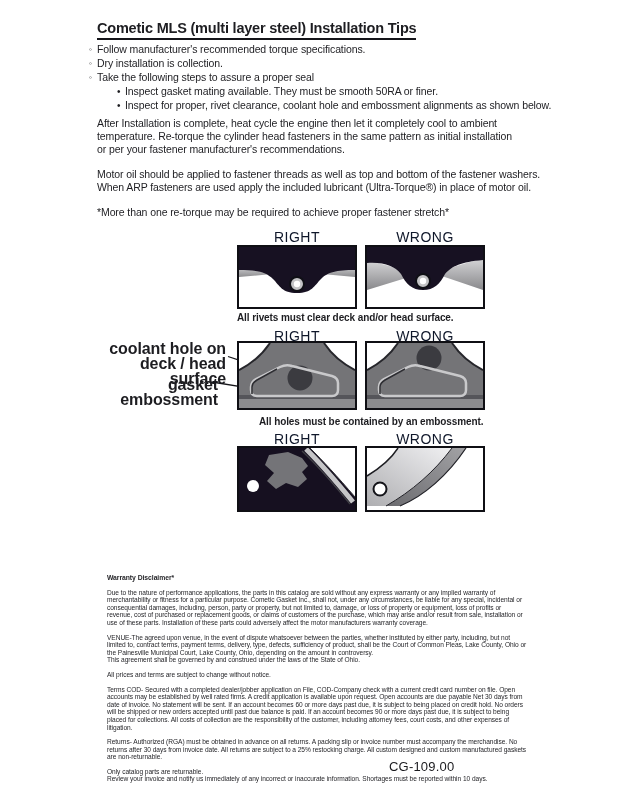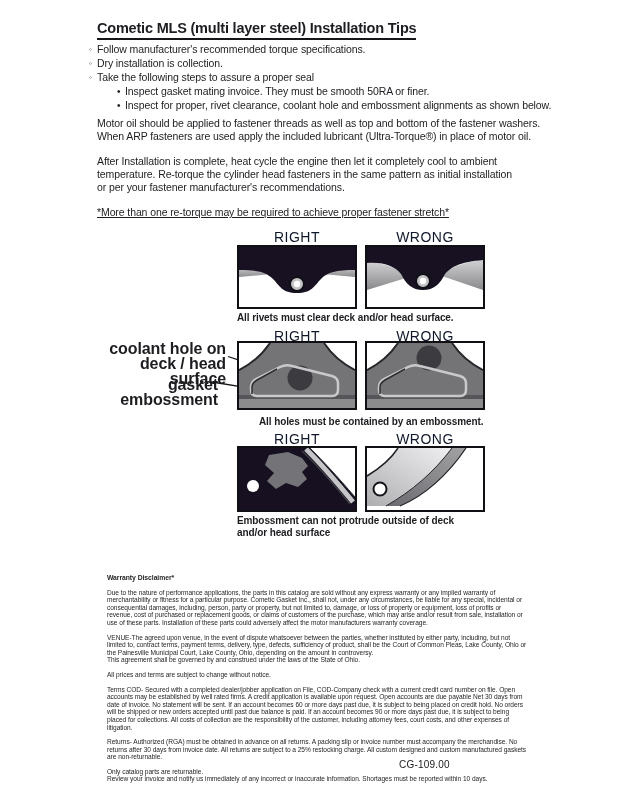--- a/index.html
+++ b/index.html
@@ -15,32 +15,32 @@
   .bullets { position:absolute; left:89px; top:43px; font-size:10.5px; letter-spacing:-0.1px; }
   .brow { display:flex; line-height:13.5px; white-space:nowrap; }
   .brow .mk { width:8px; text-align:left; }
   .brow.l1 .mk { font-size:8px; line-height:14px; }
   .brow.l2 { margin-left:28px; }
   .brow.l2 .mk { font-size:10px; }
 
   .diesel { position:absolute; left:97px; top:117px; width:480px; font-size:10.5px; line-height:13px; letter-spacing:-0.1px; }
   .diesel .h2 { font-size:12.5px; font-weight:700; margin:0 0 6px 0; letter-spacing:-0.1px; }
   .diesel p { margin:0 0 12px 0; white-space:pre-line; }
-  .diesel p.note { margin-bottom:4px;text-decoration:underline; }
+  .diesel p.note { margin-bottom:4px; }
 
   .dg-header { position:absolute; width:120px; text-align:center; font-size:14px; letter-spacing:0.5px; color:#0f172a; }
   .panel { position:absolute; border:2px solid #0f0f14; background:#fff; line-height:0; }
   .caption { position:absolute; left:237px; font-size:10px; font-weight:700; letter-spacing:-0.1px; line-height:12px; white-space:pre-line; }
   .lbl { position:absolute; width:132px; text-align:right; font-size:16px; font-weight:700; line-height:15px; letter-spacing:-0.1px; white-space:pre-line; }
   .leaders { position:absolute; left:0; top:330px; pointer-events:none; }
 
   .disclaimer { position:absolute; left:107px; top:574px; width:421px; font-size:6.6px; line-height:7.6px; letter-spacing:-0.05px; color:#26262a; }
   .disclaimer .dh { font-weight:700; margin:0 0 7px 0; font-size:6.8px; }
   .disclaimer p { margin:0 0 7px 0; white-space:pre-line; }
-  .pagecode { position:absolute; left:399px; top:759px; font-size:10px; color:#1a1a1e; letter-spacing:0.2px; }
+  .pagecode { position:absolute; left:389px; top:759px; font-size:13px; color:#1a1a1e; letter-spacing:0.2px; }
 </style>
 </head>
 <body>
 
 <div class="page">
 
   <div class="title">Cometic MLS (multi layer steel) Installation Tips</div>
 
   <div class="bullets">
     <div class="brow l1">
@@ -50,34 +50,34 @@
     <div class="brow l1">
       <span class="mk">◦</span>
       <span>Dry installation is collection.</span>
     </div>
     <div class="brow l1">
       <span class="mk">◦</span>
       <span>Take the following steps to assure a proper seal</span>
     </div>
     <div class="brow l2">
       <span class="mk">•</span>
-      <span>Inspect gasket mating invoice.  They must be smooth 50RA or finer.</span>
+      <span>Inspect gasket mating available.  They must be smooth 50RA or finer.</span>
     </div>
     <div class="brow l2">
       <span class="mk">•</span>
       <span>Inspect for proper, rivet clearance, coolant hole and embossment alignments as shown below.</span>
     </div>
   </div>
 
   <div class="diesel">
-    <p>Motor oil should be applied to fastener threads as well as top and bottom of the fastener washers.
-When ARP fasteners are used apply the included lubricant (Ultra-Torque®) in place of motor oil.</p>
     <p>After Installation is complete, heat cycle the engine then let it completely cool to ambient
 temperature. Re-torque the cylinder head fasteners in the same pattern as initial installation
 or per your fastener manufacturer's recommendations.</p>
+    <p>Motor oil should be applied to fastener threads as well as top and bottom of the fastener washers.
+When ARP fasteners are used apply the included lubricant (Ultra-Torque®) in place of motor oil.</p>
     <p class="note">*More than one re-torque may be required to achieve proper fastener stretch*</p>
   </div>
 
   <div class="dg-header" style="left:237px; top:229px;">RIGHT</div>
   <div class="dg-header" style="left:365px; top:229px;">WRONG</div>
 
   <div class="panel" style="left:237px; top:245px;">
     <svg width="116" height="60" viewBox="0 0 116 60">
       <defs>
         <linearGradient id="g1" x1="0" y1="0" x2="0" y2="1">
@@ -188,22 +188,20 @@
       <rect width="116" height="62" fill="#ffffff"></rect>
       <path d="M31,0 L85,0 C67,24 45,43 19,58 L0,58 L0,28 C13,20 24,11 31,0 Z" fill="url(#g5)"></path>
       <path d="M31,0 C24,11 13,20 0,28" stroke="#1d1d22" stroke-width="1.5" fill="none"></path>
       <path d="M85,0 L99,0 C81,27 57,48 33,58 L19,58 C45,43 67,24 85,0 Z" fill="url(#g6)"></path>
       <path d="M99,0 C81,27 57,48 33,58" stroke="#222228" stroke-width="1.2" fill="none"></path>
       <path d="M85,0 C67,24 45,43 19,58" stroke="#222228" stroke-width="1" fill="none"></path>
       <circle cx="13" cy="41" r="6.5" fill="#ffffff" stroke="#141419" stroke-width="2"></circle>
     </svg>
   </div>
 
-  <div class="caption" style="top:515px;">Embossment can not protrude outside of deck
-and/or head surface</div>
 
   <div class="disclaimer">
     <p class="dh">Warranty Disclaimer*</p>
     <p>Due to the nature of performance applications, the parts in this catalog are sold without any express warranty or any implied warranty of merchantability or fitness for a particular purpose.  Cometic Gasket Inc., shall not, under any circumstances, be liable for any special, incidental or consequential damages, including, person, party or property, but not limited to, damage, or loss of property or equipment, loss of profits or revenue, cost of purchased or replacement goods, or claims of customers of the purchase, which may arise and/or result from sale, installation or use of these parts.  Installation of these parts could adversely affect the motor manufacturers warranty coverage.</p>
     <p>VENUE-The agreed upon venue, in the event of dispute whatsoever between the parties, whether instituted by either party, including, but not limited to, contract terms, payment terms, delivery, type, defects, sufficiency of product, shall be the Court of Common Pleas, Lake County, Ohio or the Painesville Municipal Court, Lake County, Ohio, depending on the amount in controversy.
 This agreement shall be governed by and construed under the laws of the State of Ohio.</p>
     <p>All prices and terms are subject to change without notice.</p>
     <p>Terms COD- Secured with a completed dealer/jobber application on File, COD-Company check with a current credit card number on file.  Open accounts may be established by well rated firms.  A credit application is available upon request.  Open accounts are due payable Net 30 days from date of invoice.  No statement will be sent.  If an account becomes 60 or more days past due, it is subject to being placed on credit hold.  No orders will be shipped or new orders accepted until past due balance is paid.  If an account becomes 90 or more days past due, it is subject to being placed for collections.  All costs of collection are the responsibility of the customer, including attorney fees, court costs, and other expenses of litigation.</p>
     <p>Returns- Authorized (RGA) must be obtained in advance on all returns.  A packing slip or invoice number must accompany the merchandise.  No returns after 30 days from invoice date.  All returns are subject to a 25% restocking charge.  All custom designed and custom manufactured gaskets are non-returnable.</p>
     <p>Only catalog parts are returnable.

